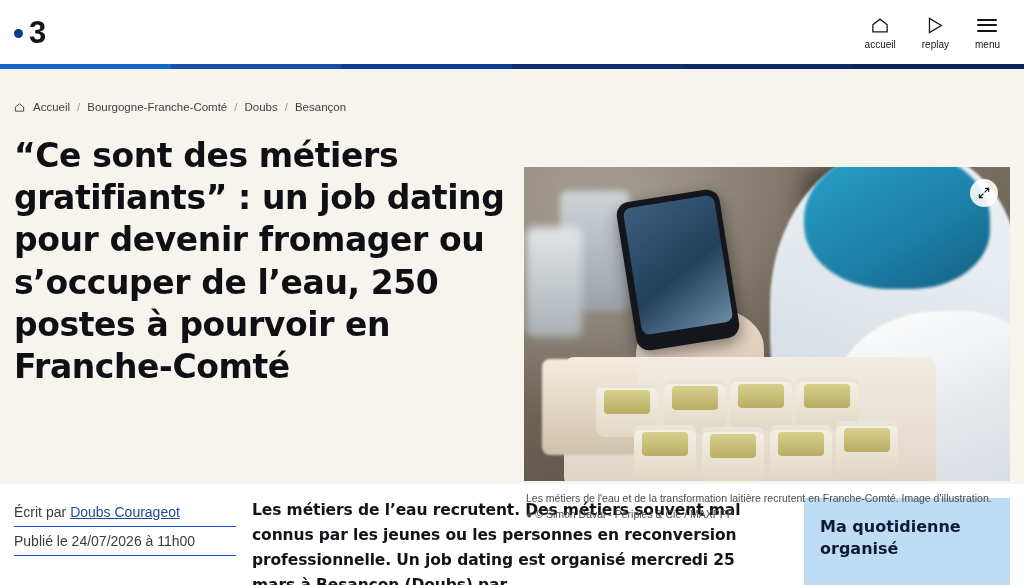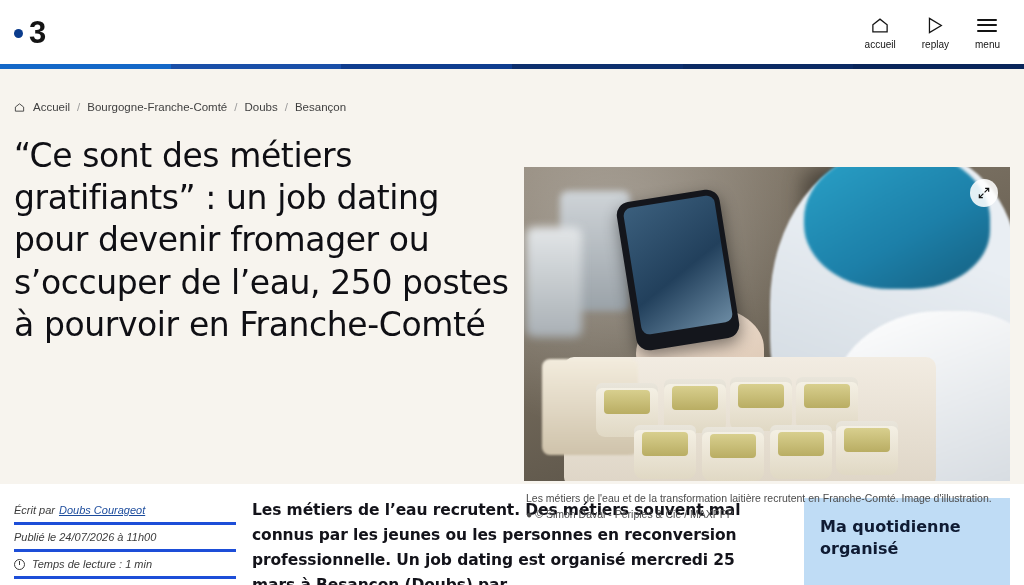--- a/index.html
+++ b/index.html
@@ -114,21 +114,21 @@
     width: 11px; height: 11px;
     display: inline-block;
     margin-right: 1px;
   }
   .headline {
     margin-top: 22px;
     width: 500px;
     font-family: "DejaVu Sans", sans-serif;
     font-size: 33px;
     line-height: 1.28;
-    font-weight: normal;
+    font-weight: bold;
     color: #0f0f14;
     letter-spacing: -0.4px;
   }
 
   .hero-media {
     position: absolute;
     top: 98px;
     left: 524px;
     width: 486px;
   }
@@ -243,26 +243,25 @@
     gap: 0;
     height: 101px;
   }
   .byline {
     width: 222px;
     padding-top: 6px;
   }
   .byline-row {
     display: flex;
     align-items: center;
-    font-size: 11px;
+    font-size: 14px;
     color: #3b3b3b;
-    border-bottom: 3px solid #1d4ed8;
+    border-bottom: 1px solid #1d4ed8;
     padding: 6px 0;
     gap: 4px;
-    font-style: italic;
   }
   .byline-row:first-child { padding-top: 0; }
   .byline-row .author {
     color: #1b4b9c;
     text-decoration: underline;
     cursor: pointer;
   }
   .clock {
     width: 11px; height: 11px;
     border: 1.4px solid #3b3b3b;
@@ -412,24 +411,20 @@
 <div class="body-wrap">
 
   <div class="byline">
     <div class="byline-row">
       <span>Écrit par</span>
       <a class="author">Doubs Courageot</a>
     </div>
     <div class="byline-row">
       <span>Publié le 24/07/2026 à 11h00</span>
     </div>
-    <div class="byline-row">
-      <span class="clock"></span>
-      <span>Temps de lecture : 1 min</span>
-    </div>
   </div>
 
   <div class="article-body">Les métiers de l’eau recrutent. Des métiers souvent mal connus par les jeunes ou les personnes en reconversion professionnelle. Un job dating est organisé mercredi 25 mars à Besançon (Doubs) par</div>
 
   <div class="newsletter">
     <div class="newsletter-title">Ma quotidienne organisé</div>
   </div>
 </div>
 
 </body></html>

